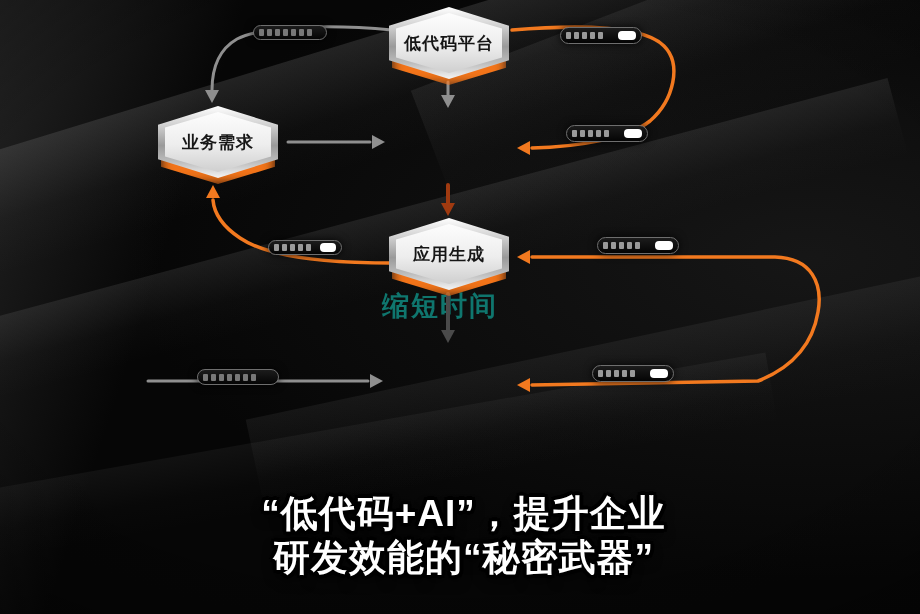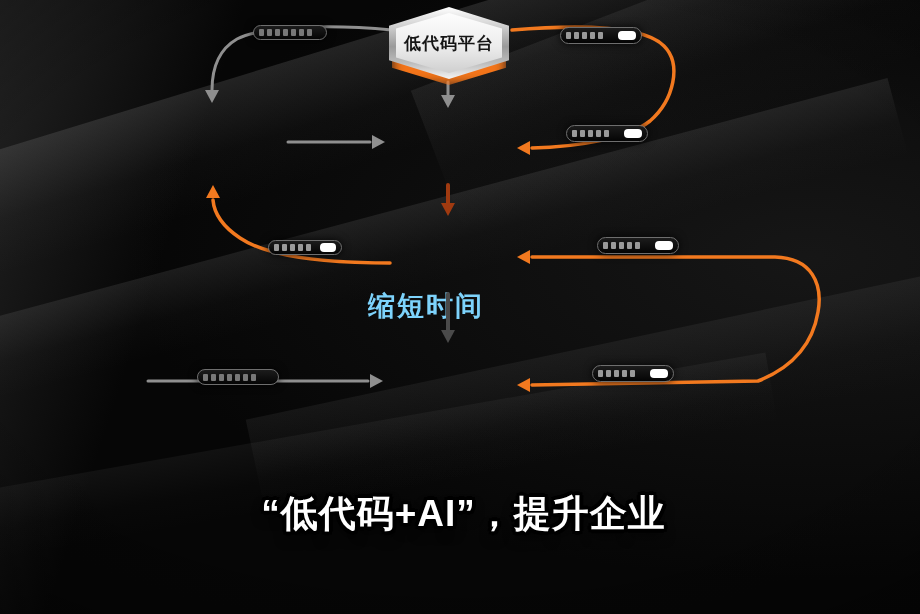--- a/index.html
+++ b/index.html
@@ -18,22 +18,22 @@
   .band { position:absolute; background:linear-gradient(180deg, rgba(150,150,150,.20), rgba(120,120,120,.05) 45%, rgba(0,0,0,0) 80%); }
   .b1 { width:1150px; height:150px; left:-190px; top:35px;  transform:rotate(-17deg); }
   .b2 { width:1150px; height:100px; left:-230px; top:225px; transform:rotate(-15deg); opacity:.75; }
   .b3 { width:850px;  height:130px; left:250px;  top:330px; transform:rotate(-12deg); opacity:.5; }
   .b4 { width:750px;  height:190px; left:420px;  top:-50px; transform:rotate(-21deg); opacity:.6; }
   .b5 { width:900px;  height:90px;  left:-120px; top:430px; transform:rotate(-10deg); opacity:.4; }
   .vignette { position:absolute; inset:0;
     background:radial-gradient(920px 520px at 50% 45%, rgba(0,0,0,0) 55%, rgba(0,0,0,.55) 100%); }
 
   
-  .hidden-caption { position:absolute; left:368px; top:288px; z-index:1;
-    font-size:27px; font-weight:bold; color:#7dd3fc; letter-spacing:2px; }
+  .hidden-caption { position:absolute; left:382px; top:288px; z-index:1;
+    font-size:27px; font-weight:bold; color:#0f766e; letter-spacing:2px; }
 
   
   #edges { position:absolute; left:0; top:0; z-index:2; pointer-events:none; }
 
   
   .hex-node { position:absolute; width:120px; height:72px; z-index:3; }
   .hex-glow, .hex-outer, .hex-inner {
     clip-path:polygon(50% 0%, 100% 26%, 100% 74%, 50% 100%, 0% 74%, 0% 26%);
   }
   .hex-glow { position:absolute; left:3px; right:3px; top:12px; bottom:-6px;
@@ -103,26 +103,39 @@
       <polygon points="370,374 370,388 383,381" fill="#8f8f8f"></polygon>
     </svg>
 
   <div class="hex-node" style="left:389px; top:7px;">
     <div class="hex-glow"></div>
     <div class="hex-outer"></div>
     <div class="hex-inner"></div>
     <span class="hex-label">低代码平台</span>
   </div>
 
+  <div class="hex-node" style="left:158px; top:106px;">
+    <div class="hex-glow"></div>
+    <div class="hex-outer"></div>
+    <div class="hex-inner"></div>
+    <span class="hex-label">业务需求</span>
+  </div>
 
 
+  <div class="hex-node" style="left:389px; top:218px;">
+    <div class="hex-glow"></div>
+    <div class="hex-outer"></div>
+    <div class="hex-inner"></div>
+    <span class="hex-label">应用生成</span>
+  </div>
 
 
   <div class="title">
     <div>“低代码+AI”，提升企业</div>
+    <div>研发效能的“秘密武器”</div>
   </div>
 
 <div class="indicator dim" style="left: 253px; top: 25px; width: 74px; height: 15px;">
       <div class="dash"></div>
       <div class="dash"></div>
       <div class="dash"></div>
       <div class="dash"></div>
       <div class="dash"></div>
       <div class="dash"></div>
       <div class="dash"></div>

